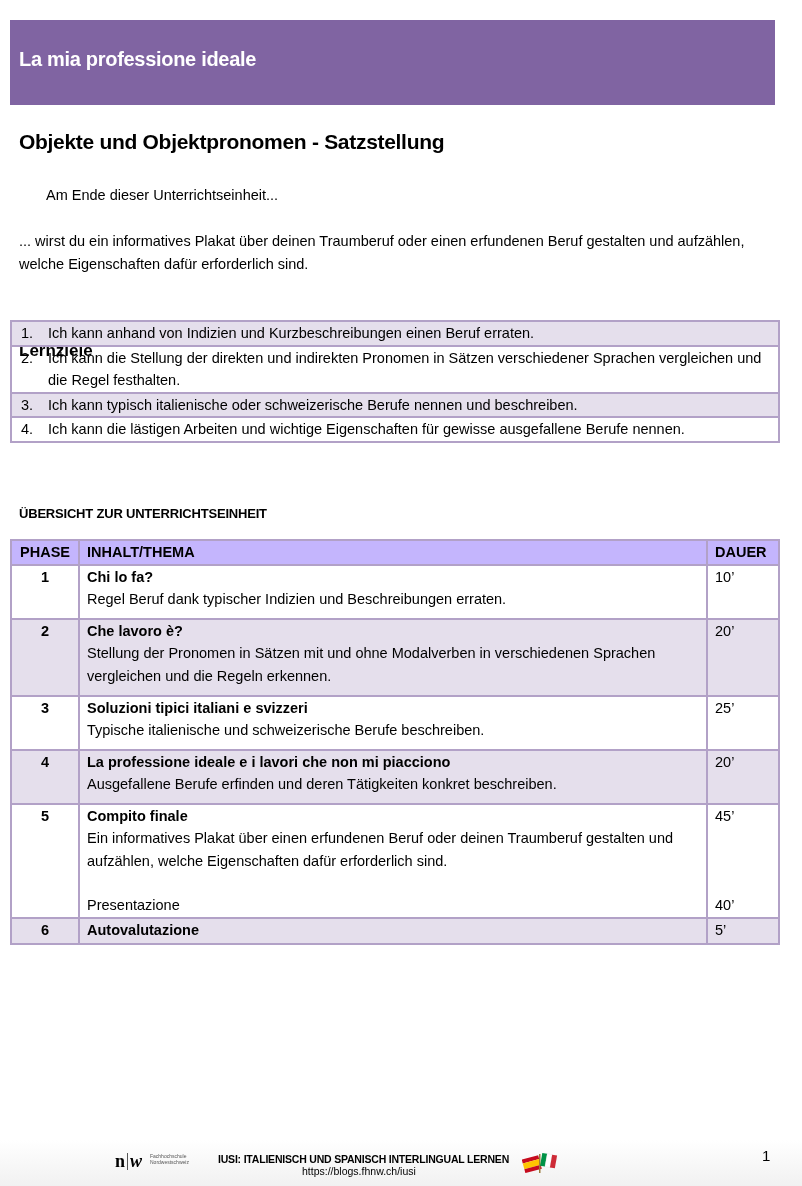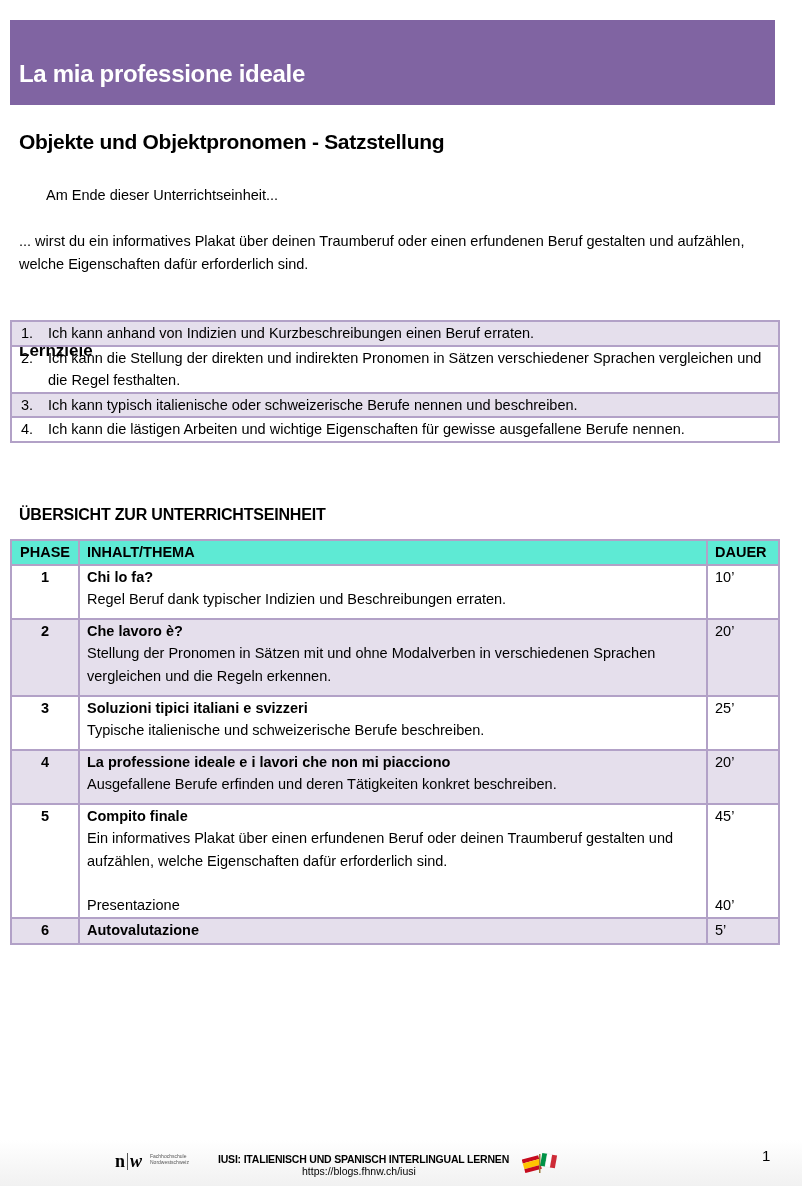--- a/index.html
+++ b/index.html
@@ -1,33 +1,33 @@
 <!DOCTYPE html>
 <html><head>
 <meta charset="utf-8">
 <style>
   html, body { margin:0; padding:0; background:#ffffff; }
   body { width:802px; height:1186px; position:relative; overflow:hidden;
          font-family:"Liberation Sans", sans-serif; color:#000; }
   .banner { position:absolute; left:10px; top:20px; width:765px; height:85px;
             background:#8064a2; }
-  .banner-title { position:absolute; left:9px; top:28px; color:#fff; font-size:24px;
-                  font-weight:bold; letter-spacing:-0.3px;margin-top:12px; }
+  .banner-title { position:absolute; left:9px; top:28px; color:#fff; font-size:20px;
+                  font-weight:bold; letter-spacing:-0.3px; }
   .subtitle { position:absolute; left:19px; top:130px; font-size:21px; font-weight:bold; letter-spacing:-0.3px; }
   .intro1 { position:absolute; left:19px; top:187px; font-size:14.5px;margin-left:27px; }
   .intro2 { position:absolute; left:19px; top:230px; width:760px; font-size:14.5px; line-height:23px; }
   .lz-title { position:absolute; left:19px; top:297px; font-size:17px; font-weight:bold;margin-top:44px; }
   .lz-table { position:absolute; left:10px; top:320px; width:770px; border-collapse:collapse; font-size:14.5px; }
   .lz-table td { border:2px solid #b2a1c7; padding:0 8px 0 36px; line-height:22.5px; position:relative; vertical-align:top; }
   .lz-table tr.shaded td { background:#e5dfec; }
   .lz-num { position:absolute; left:9px; top:0; }
-  .ov-title { position:absolute; left:19px; top:506px; font-size:16px; font-weight:bold; letter-spacing:-0.2px; }
+  .ov-title { position:absolute; left:19px; top:506px; font-size:13px; font-weight:bold; letter-spacing:-0.2px; }
   .ov-table { position:absolute; left:10px; top:539px; width:770px; border-collapse:collapse; font-size:14.5px; }
   .ov-table td, .ov-table th { border:2px solid #b2a1c7; vertical-align:top; padding:0 7px; line-height:22.5px; }
-  .ov-table th { background:#5eead4; text-align:left; font-weight:bold; height:22px; }
+  .ov-table th { background:#c4b5fd; text-align:left; font-weight:bold; height:22px; }
   .ov-table tr.shaded td { background:#e5dfec; }
   .col-phase { width:52px; text-align:center !important; font-weight:bold; }
   .col-dauer { width:56px; }
   .bold { font-weight:bold; }
   .footer { position:absolute; left:0; top:1140px; width:802px; height:46px;
             background:linear-gradient(#ffffff, #f1f1f1); }
   .fh-logo { position:absolute; left:115px; top:11px; font-family:"Liberation Serif", serif;
              font-size:18px; font-weight:bold; }
   .fh-logo .bar { display:inline-block; width:1px; height:17px; background:#555; vertical-align:-3px; margin:0 2px; }
   .fh-text { position:absolute; left:150px; top:13px; font-size:5px; color:#555; line-height:6px; }

